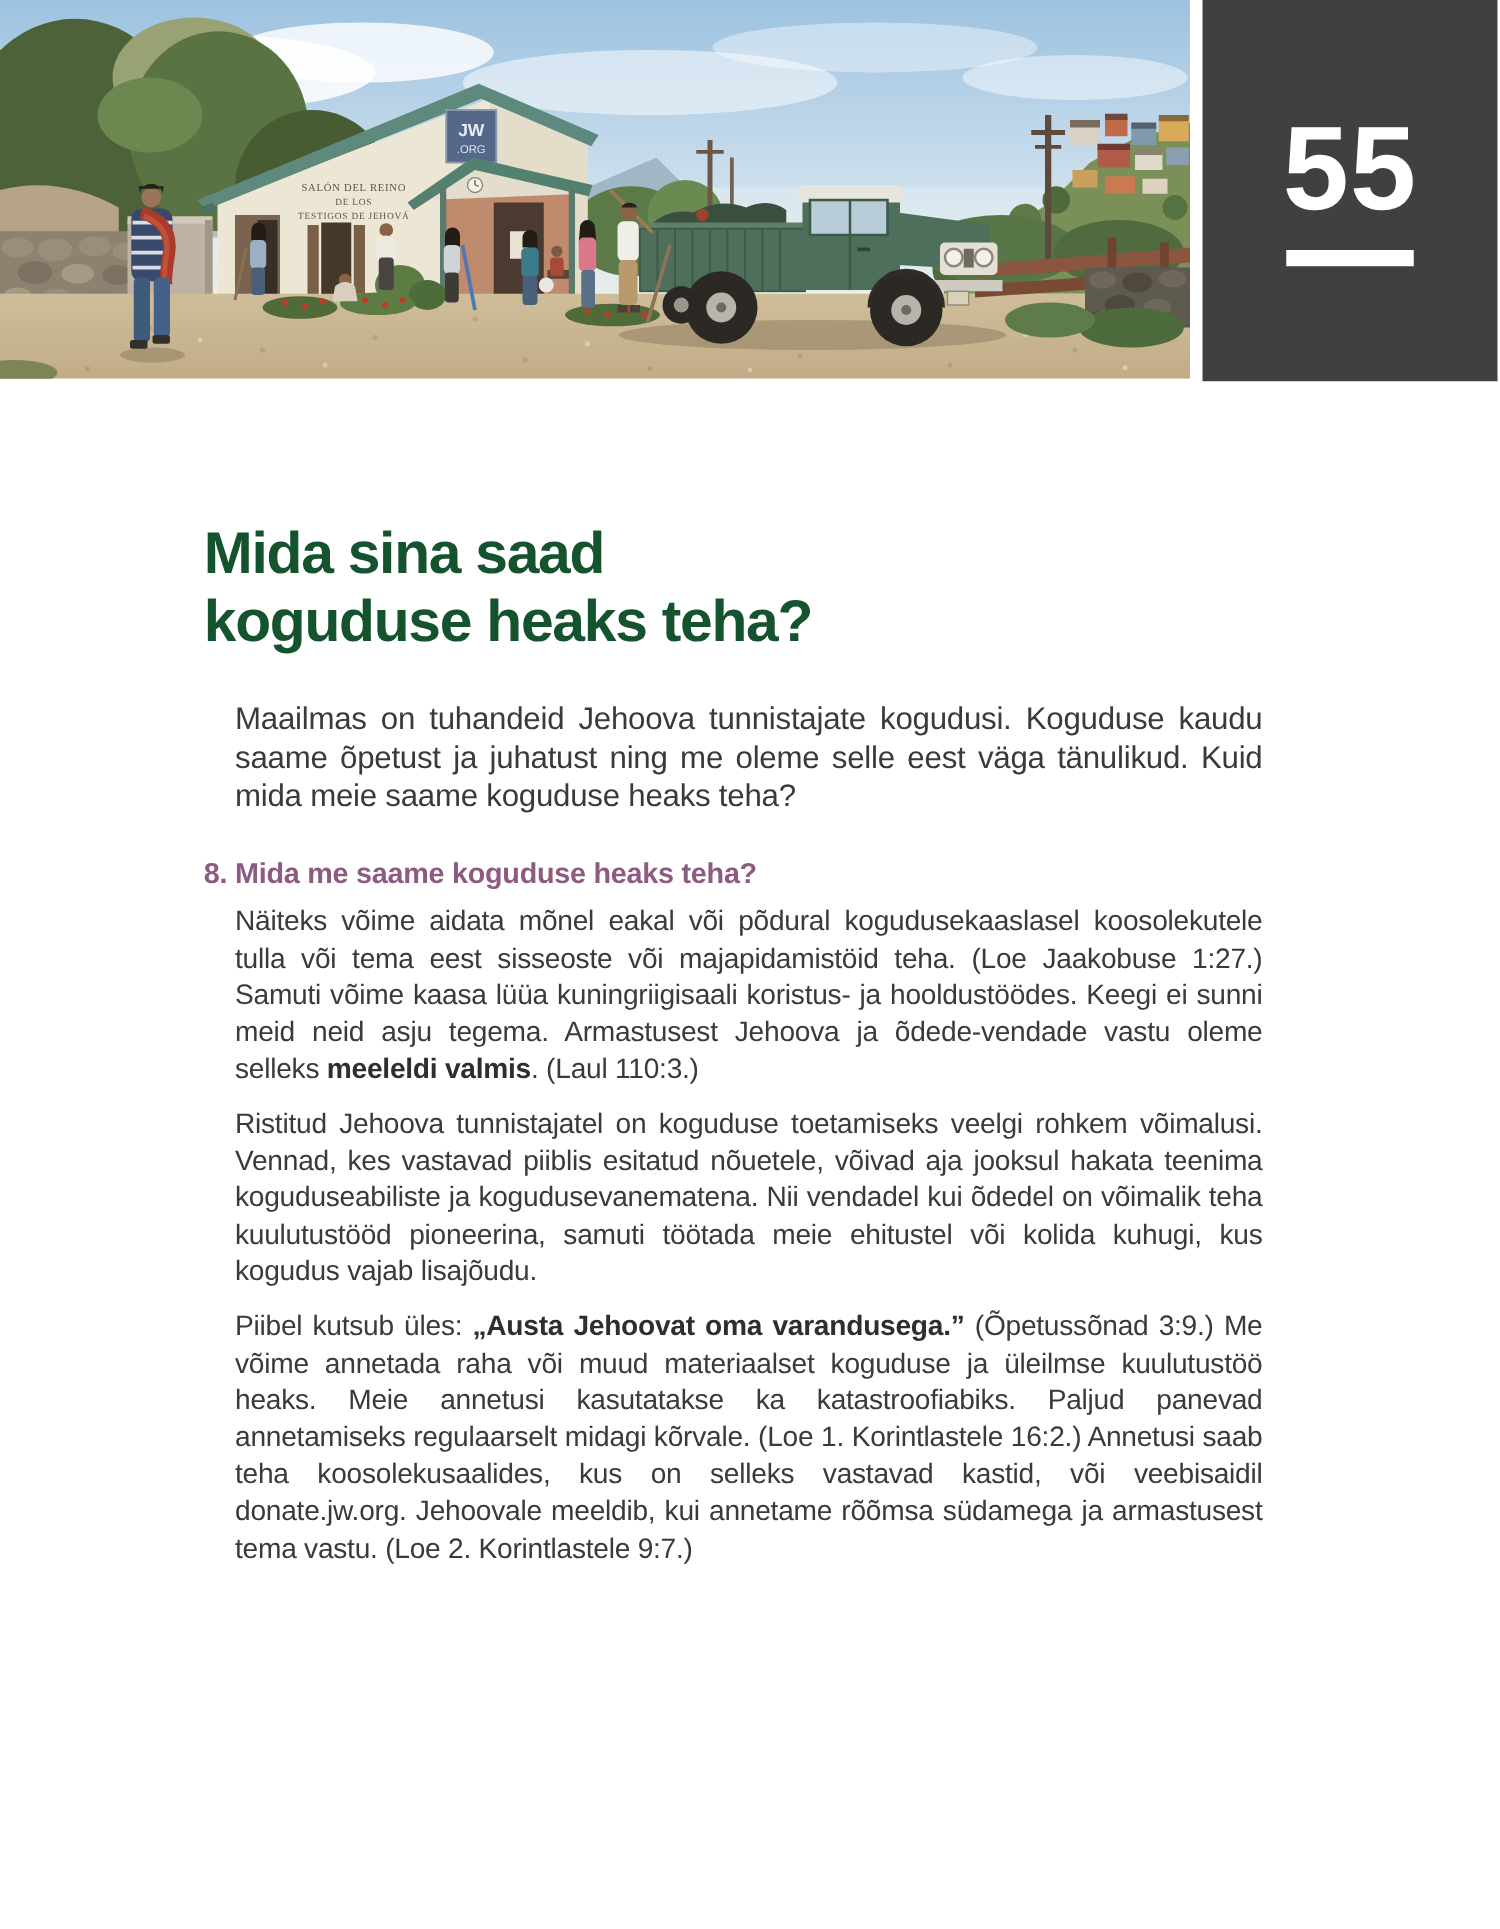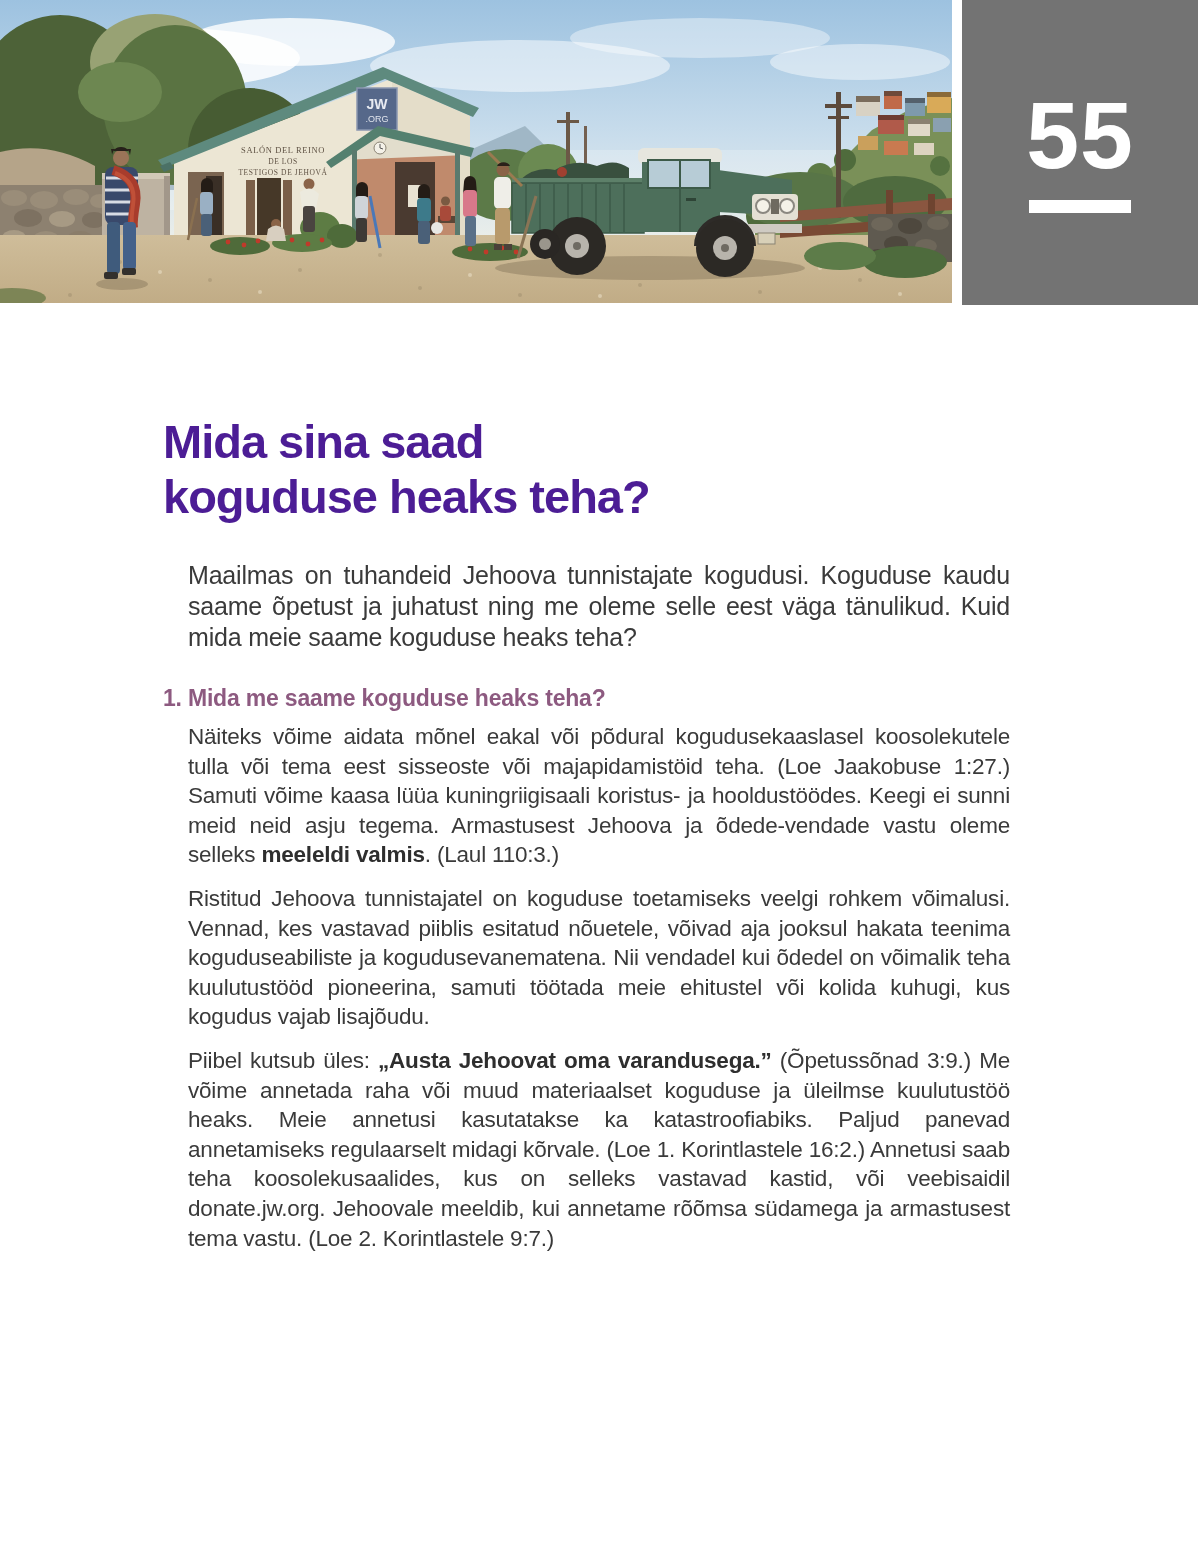--- a/index.html
+++ b/index.html
@@ -4,30 +4,30 @@
 <style>
   html,body{margin:0;padding:0;background:#ffffff;}
   body{width:1200px;height:1543px;overflow:hidden;position:relative;
        font-family:"Liberation Sans","DejaVu Sans",sans-serif;}
   .page{width:1200px;height:1543px;background:#fff;}
 
   
   .header{display:flex;align-items:flex-start;}
   .photo-wrap{width:952px;height:366px;overflow:hidden;}
   .photo-wrap svg{display:block;}
-  .lesson-block{margin-left:10px;width:236px;height:305px;background:#737373;
+  .lesson-block{margin-left:10px;width:236px;height:305px;background:#404040;
       display:flex;flex-direction:column;align-items:center;justify-content:flex-start;}
   .lesson-number{color:#fff;font-weight:700;font-size:95px;line-height:1;
       letter-spacing:1px;margin-top:88px;}
   .lesson-underline{width:102px;height:13px;background:#fff;margin-top:17px;}
 
   
   .content{padding:0 190px 0 163px;color:#3a3a3a;}
   .article-title{margin:48px 0 0 0;font-size:47px;line-height:55px;font-weight:700;
-      color:#4c1d95;letter-spacing:-1px;white-space:pre-line;}
+      color:#14532d;letter-spacing:-1px;white-space:pre-line;}
   .intro{margin:36px 0 0 0;padding-left:25px;font-size:25px;line-height:31px;
       text-align:justify;letter-spacing:-0.2px;}
   .q-heading{margin:30px 0 9px 0;font-size:23px;line-height:30px;font-weight:700;
       color:#8d5a80;letter-spacing:-0.2px;}
   .body-para{margin:0 0 14px 0;padding-left:25px;font-size:22.5px;line-height:29.6px;
       text-align:justify;letter-spacing:-0.2px;}
   .body-para b{font-weight:700;color:#2e2e2e;}
 
   
   .hall-sign-text{font-family:"Liberation Serif","DejaVu Serif",serif;
@@ -377,20 +377,20 @@
       <div class="lesson-underline"></div>
     </div>
   </div>
 
   <div class="content">
     <h1 class="article-title">Mida sina saad
 koguduse heaks teha?</h1>
 
     <p class="intro">Maailmas on tuhandeid Jehoova tunnistajate kogudusi. Koguduse kaudu saame õpetust ja juhatust ning me oleme selle eest väga tänulikud. Kuid mida meie saame koguduse heaks teha?</p>
 
-    <h2 class="q-heading">1. Mida me saame koguduse heaks teha?</h2>
+    <h2 class="q-heading">8. Mida me saame koguduse heaks teha?</h2>
     <p class="body-para"><span>Näiteks võime aidata mõnel eakal või põdural kogudusekaaslasel koos­olekutele tulla või tema eest sisseoste või majapidamistöid teha. (Loe Jaakobuse 1:27.) Samuti võime kaasa lüüa kuningriigisaali koristus- ja hooldustöödes. Keegi ei sunni meid neid asju tegema. Armastusest Je­hoova ja õdede-vendade vastu oleme selleks </span><b>meeleldi valmis</b><span>. (Laul 110:3.)</span></p>
     <p class="body-para"><span>Ristitud Jehoova tunnistajatel on koguduse toetamiseks veelgi rohkem võimalusi. Vennad, kes vastavad piiblis esitatud nõuetele, võivad aja jooksul hakata teenima koguduseabiliste ja kogudusevanematena. Nii vendadel kui õdedel on võimalik teha kuulutustööd pioneerina, samuti töötada meie ehitustel või kolida kuhugi, kus kogudus vajab lisajõudu.</span></p>
 
     <p class="body-para"><span>Piibel kutsub üles: </span><b>„Austa Jehoovat oma varandusega.”</b><span> (Õpetussõnad 3:9.) Me võime annetada raha või muud materiaalset koguduse ja üleilmse kuulutustöö heaks. Meie annetusi kasutatakse ka katastroofi­abiks. Paljud panevad annetamiseks regulaarselt midagi kõrvale. (Loe 1. Korintlastele 16:2.) Annetusi saab teha koosolekusaalides, kus on sel­leks vastavad kastid, või veebisaidil donate.jw.org. Jehoovale meeldib, kui annetame rõõmsa südamega ja armastusest tema vastu. (Loe 2. Ko­rintlastele 9:7.)</span></p>
   </div>
 
 </div>
 
 </body></html>

